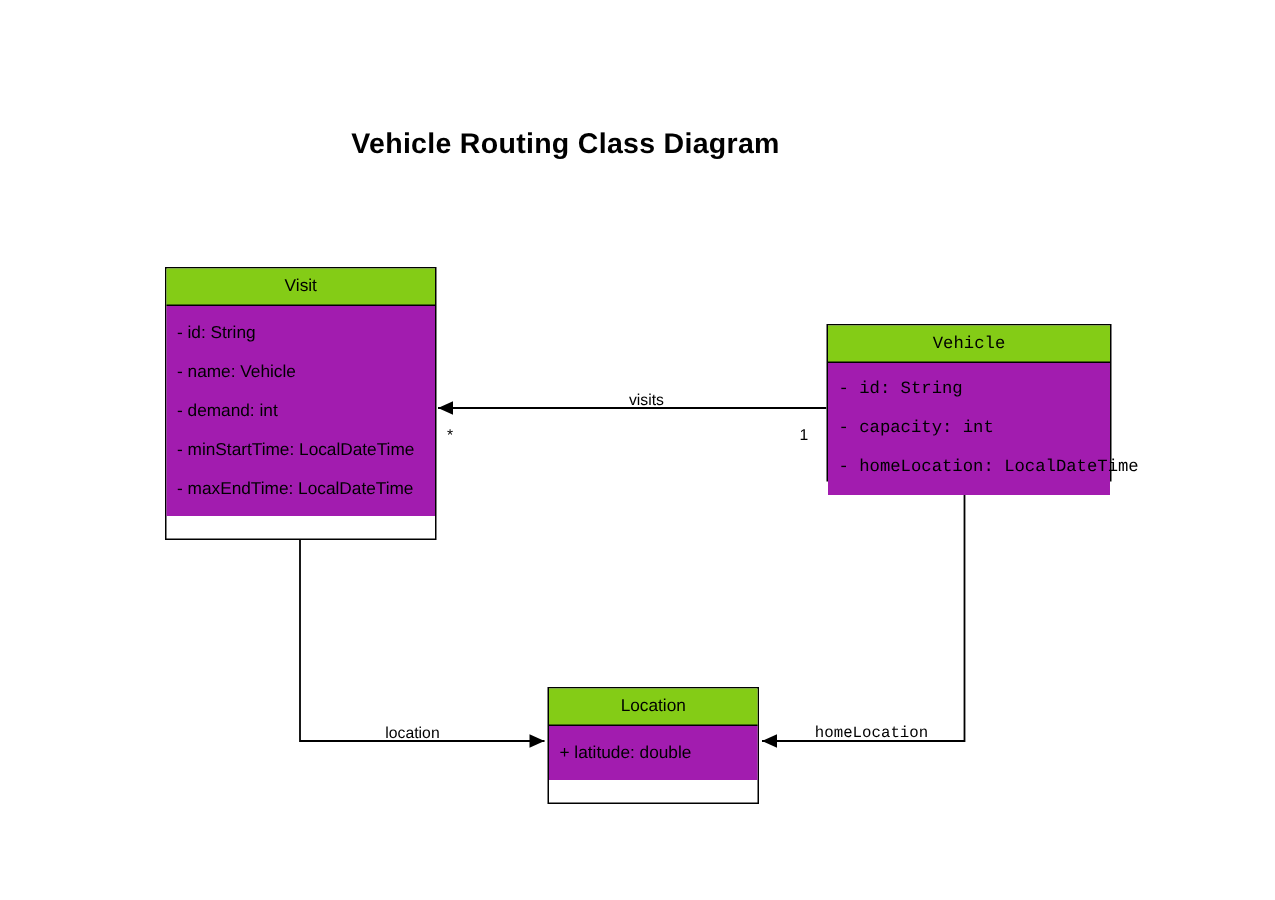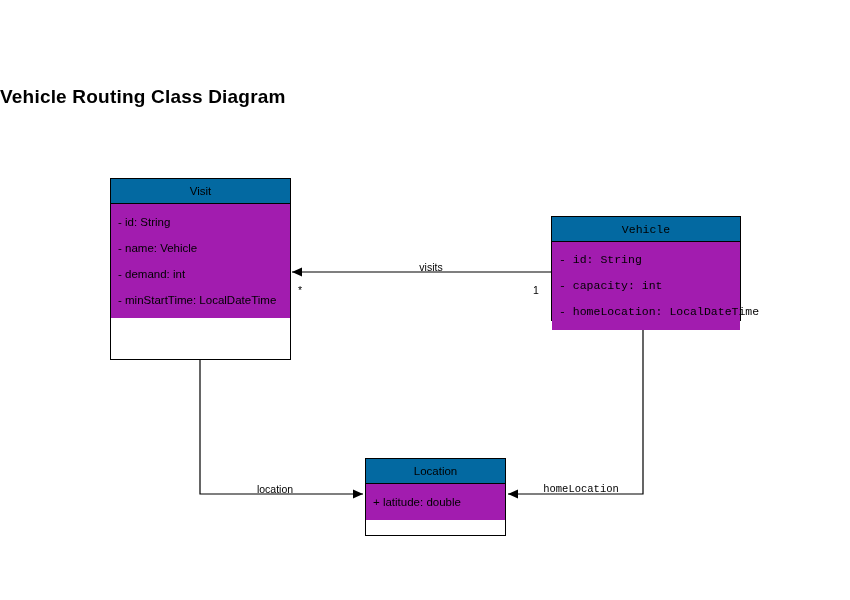--- a/index.html
+++ b/index.html
@@ -18,40 +18,40 @@
     position: relative;
     width: 850px;
     height: 600px;
     background: #ffffff;
   }
   .diagram-title {
     position: absolute;
     left: 0;
     top: 86px;
     width: 754px;
-    text-align: left;
+    text-align: center;
     font-size: 19px;
     font-weight: bold;
     letter-spacing: 0.2px;
     color: #000000;
   }
   .uml-class {
     position: absolute;
     box-sizing: border-box;
     background: #ffffff;
     border: 1.2px solid #000000;
   }
   .uml-class-header {
     box-sizing: border-box;
     height: 25px;
     line-height: 25px;
     text-align: center;
     font-size: 11.5px;
     border-bottom: 1.2px solid #000000;
-    background: #0369a1;
+    background: #84cc16;
     color: #000000;
   }
   .uml-class-attrs {
     box-sizing: border-box;
     padding: 5px 0 5px 0;
     background: #a21caf;
   }
   .uml-attr {
     box-sizing: border-box;
     height: 26px;
@@ -106,20 +106,21 @@
     </svg>
 
   <div id="class-layer">
       <div class="uml-class" style="left: 110px; top: 178px; width: 181px; height: 182px; border-color: rgb(0, 0, 0);">
         <div class="uml-class-header">Visit</div>
         <div class="uml-class-attrs">
           <div class="uml-attr">- id: String</div>
           <div class="uml-attr">- name: Vehicle</div>
           <div class="uml-attr">- demand: int</div>
           <div class="uml-attr">- minStartTime: LocalDateTime</div>
+          <div class="uml-attr">- maxEndTime: LocalDateTime</div>
         </div>
       </div>
       <div class="uml-class" style="left: 551px; top: 216px; width: 190px; height: 105px; border-color: rgb(0, 0, 0); font-family: Liberation Mono, monospace;">
         <div class="uml-class-header">Vehicle</div>
         <div class="uml-class-attrs">
           <div class="uml-attr">- id: String</div>
           <div class="uml-attr">- capacity: int</div>
           <div class="uml-attr">- homeLocation: LocalDateTime</div>
         </div>
       </div>

